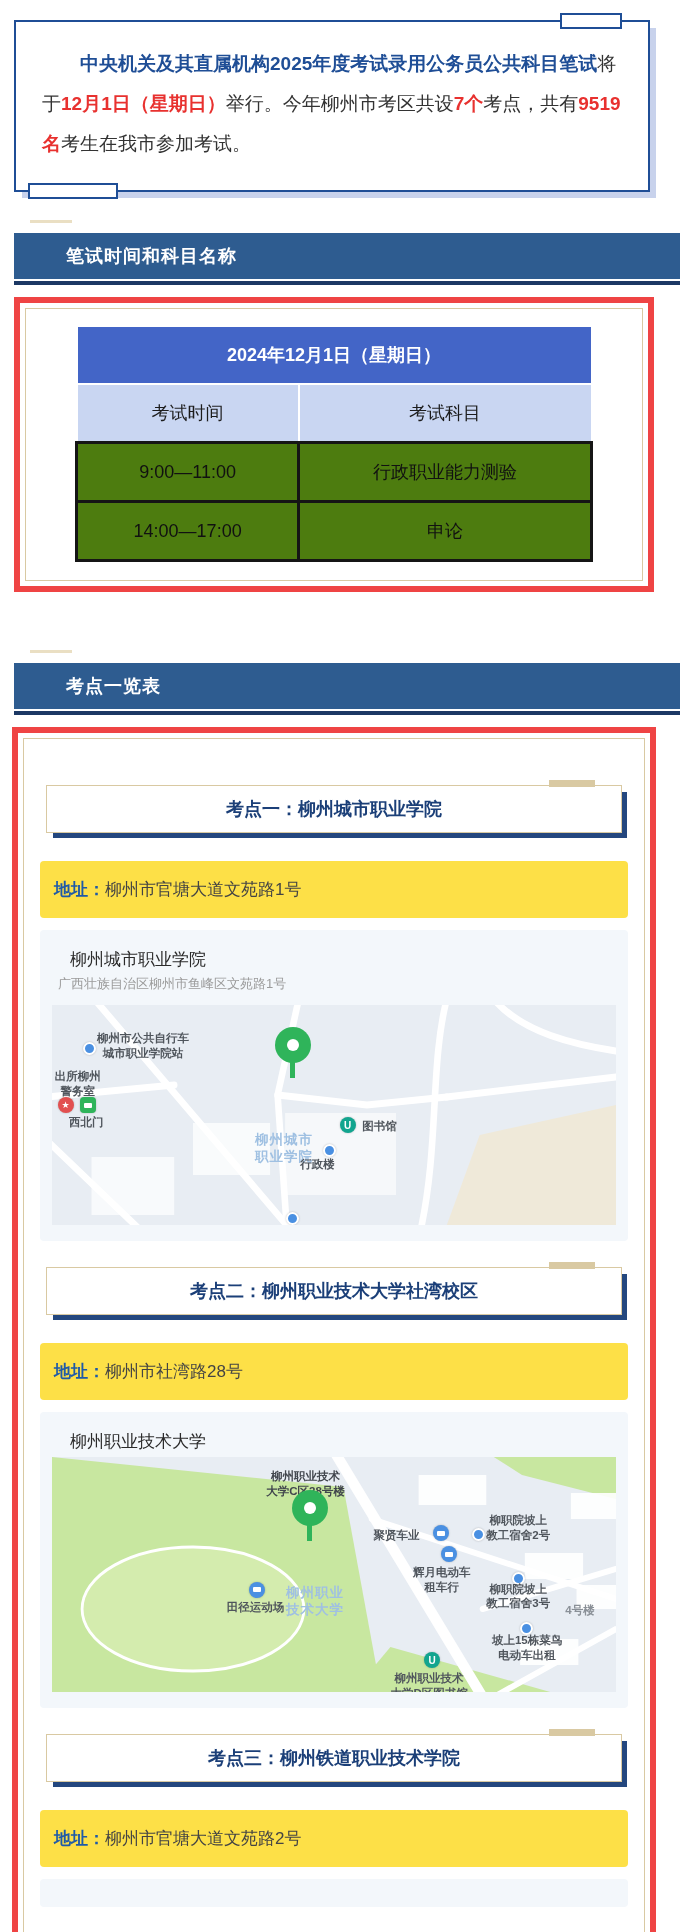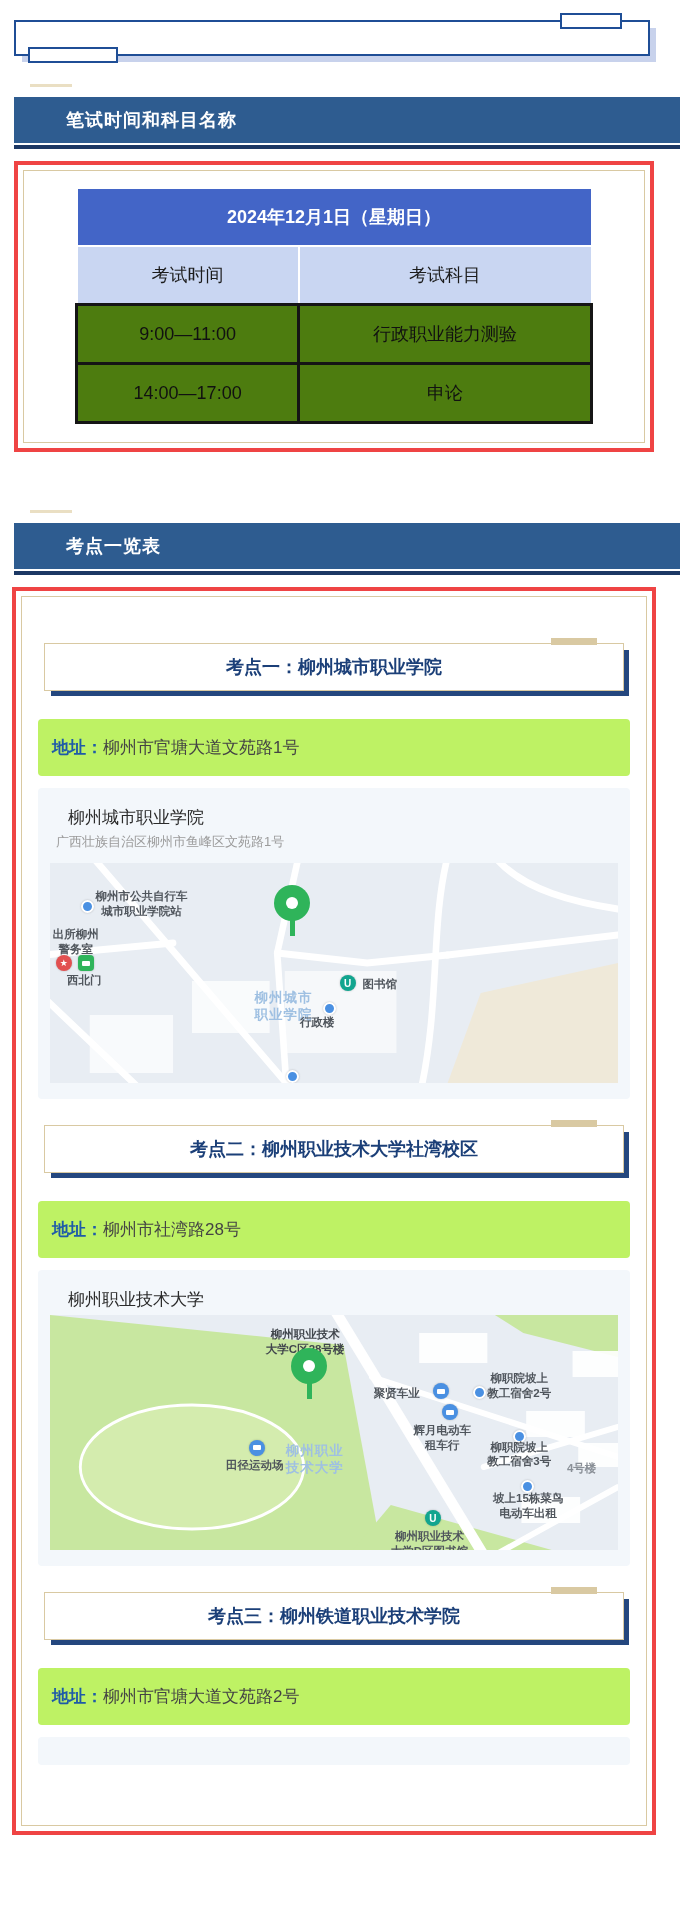--- a/index.html
+++ b/index.html
@@ -22,41 +22,41 @@
   
   .gold-dash{width:42px;height:3px;background:#eadfc3;margin:0 0 10px 30px;}
   .dash-1{margin-top:28px;}
   .dash-2{margin-top:58px;}
   .section-bar{
     margin-left:14px;background:#2e5c90;color:#fff;font-weight:bold;
     font-size:18px;letter-spacing:1px;padding:11px 0 11px 52px;
   }
   .section-underline{height:4px;background:#1c3864;margin:2px 0 0 14px;}
   
-  .gold-panel{border:4px solid #ef4444;padding:5px;background:#fff;}
+  .gold-panel{border:6px solid #ef4444;padding:5px;background:#fff;}
   .gold-panel-inner{border:1px solid #d9c9a2;background:#fff;}
   .schedule-panel{margin:12px 26px 0 14px;}
   .schedule-panel .gold-panel-inner{padding:16px 0 18px;}
   table.schedule{width:518px;margin:0 auto;border-collapse:collapse;text-align:center;}
   table.schedule td{height:54px;font-size:18px;}
   .sch-date td{background:#4365c7;color:#fff;font-weight:bold;border:2px solid #fff;}
   .sch-cols td{background:#c9d6f2;color:#1c1c1c;border:2px solid #fff;}
   .sch-body td{background:#4d7c0f;color:#111;border:3px solid #151515;height:56px;}
   
   .sites-panel{margin:12px 24px 0 12px;}
   .sites-panel .gold-panel-inner{padding:20px 16px 60px;}
   .red-note{color:#e8312f;font-weight:bold;font-size:17px;text-align:center;margin:6px 0 4px;}
   .site-banner{
     position:relative;margin:26px 6px 28px 6px;background:#fff;
     border:1px solid #d9c9a2;box-shadow:6px 6px 0 -1px #24477e;
     text-align:center;padding:11px 0;color:#1b3f78;font-weight:bold;font-size:18px;
   }
   .banner-tab{position:absolute;top:-6px;right:26px;width:46px;height:7px;background:#d9c9a2;}
   .addr-card{
-    background:#bef264;border-radius:4px;padding:17px 14px;
+    background:#fde047;border-radius:4px;padding:17px 14px;
     font-size:17px;margin:0 0 12px;color:#444;
   }
   .addr-label{color:#1e5aa8;font-weight:bold;}
   .map-card{background:#f3f7fb;border-radius:4px;padding:12px 12px 16px;}
   .map-title{font-size:17px;color:#2b2b2b;margin:6px 0 4px 18px;}
   .map-sub{font-size:13px;color:#9b9b9b;margin:0 0 12px 6px;}
   .map{position:relative;overflow:hidden;background:#e8edf3;}
   .map svg{position:absolute;left:0;top:0;width:100%;height:100%;}
   .map-1{height:220px;}
   .map-2{height:235px;}
@@ -86,20 +86,21 @@
   .pin-head::after{content:"";position:absolute;left:50%;top:50%;width:12px;height:12px;
                    margin:-6px 0 0 -6px;background:#fff;border-radius:50%;}
   .pin-stem{width:5px;height:17px;background:#2fb45a;margin-top:-2px;}
 </style>
 </head>
 <body>
 
 <div class="notice-box">
   <span class="notice-deco deco-tr"></span>
   <span class="notice-deco deco-bl"></span>
+  <p class="notice-text"><span class="t-blue">中央机关及其直属机构2025年度考试录用公务员公共科目笔试</span><span>将于</span><span class="t-red">12月1日（星期日）</span><span>举行。今年柳州市考区共设</span><span class="t-red">7个</span><span>考点，共有</span><span class="t-red">9519名</span><span>考生在我市参加考试。</span></p>
 </div>
 
 <div class="gold-dash dash-1"></div>
 <div class="section-bar">笔试时间和科目名称</div>
 <div class="section-underline"></div>
 
 <div class="gold-panel schedule-panel">
   <div class="gold-panel-inner">
     <table class="schedule">
       <tbody>

